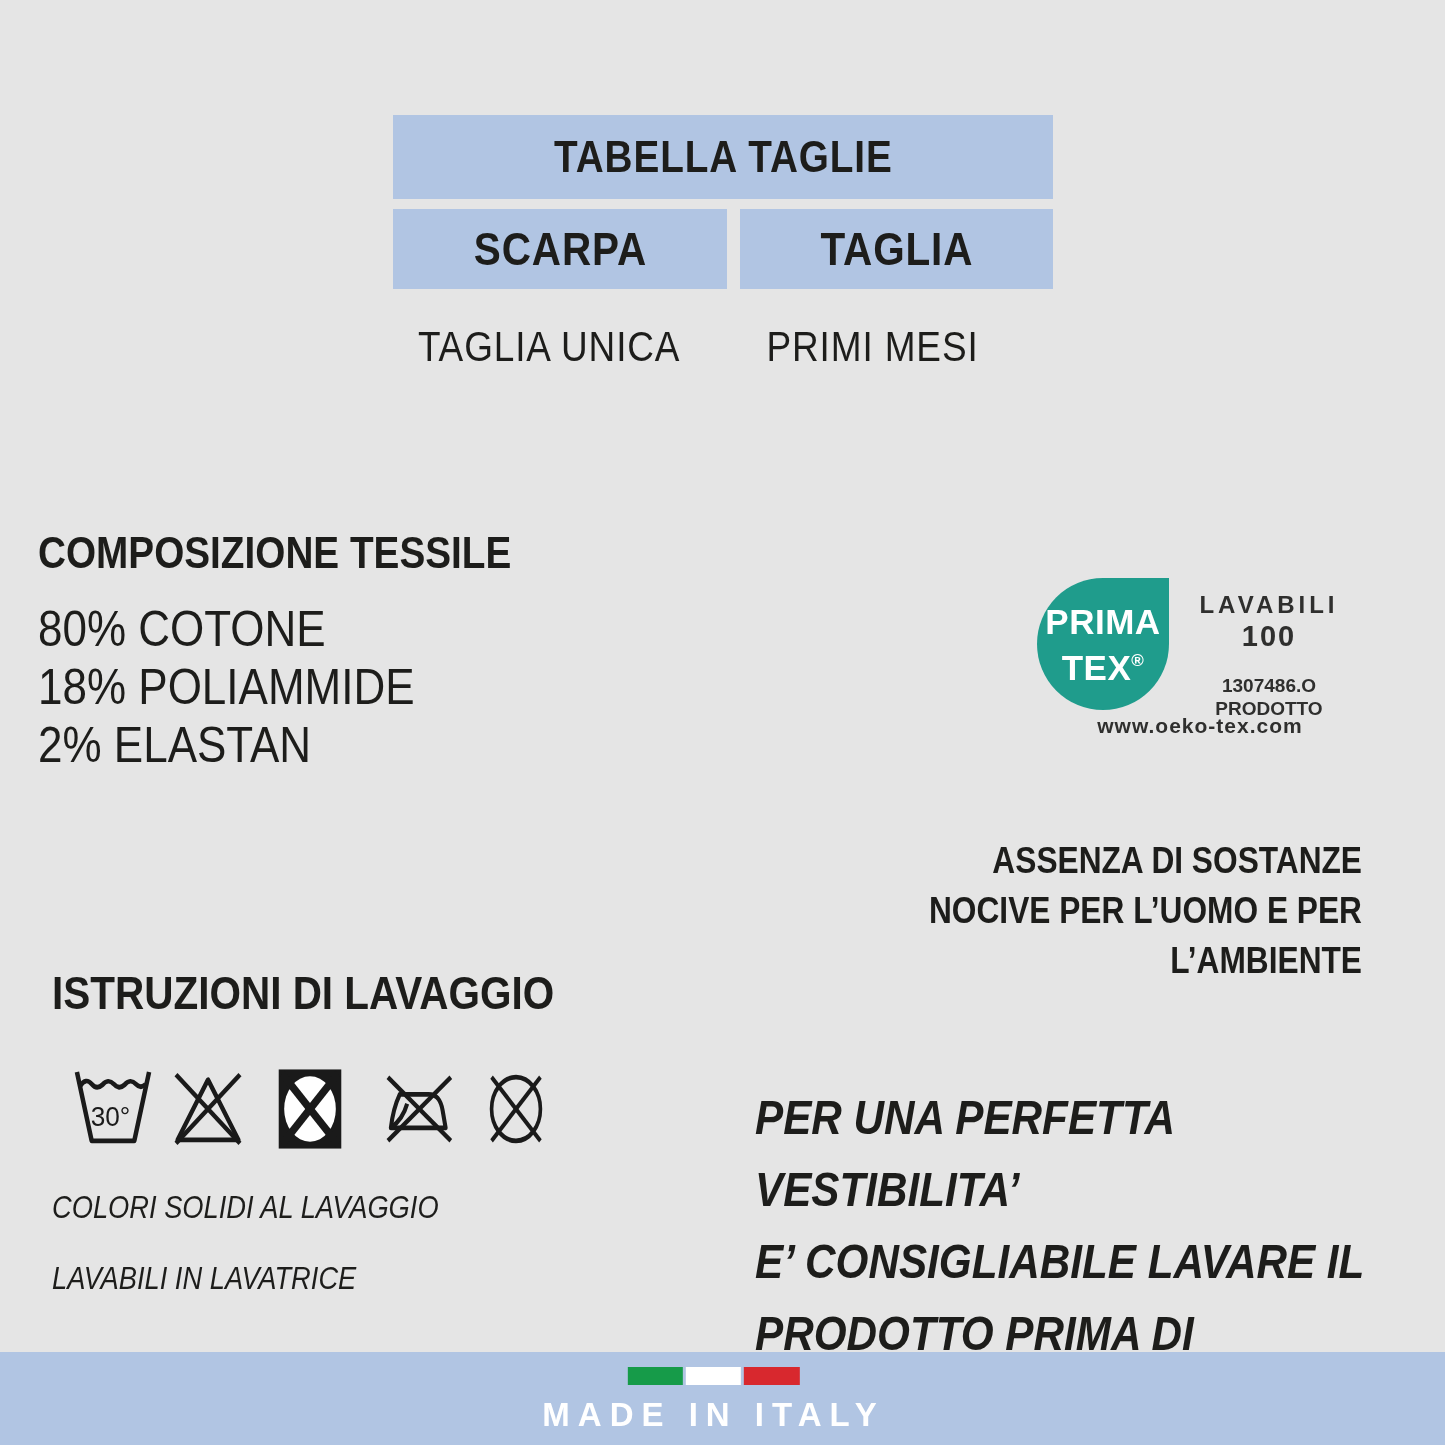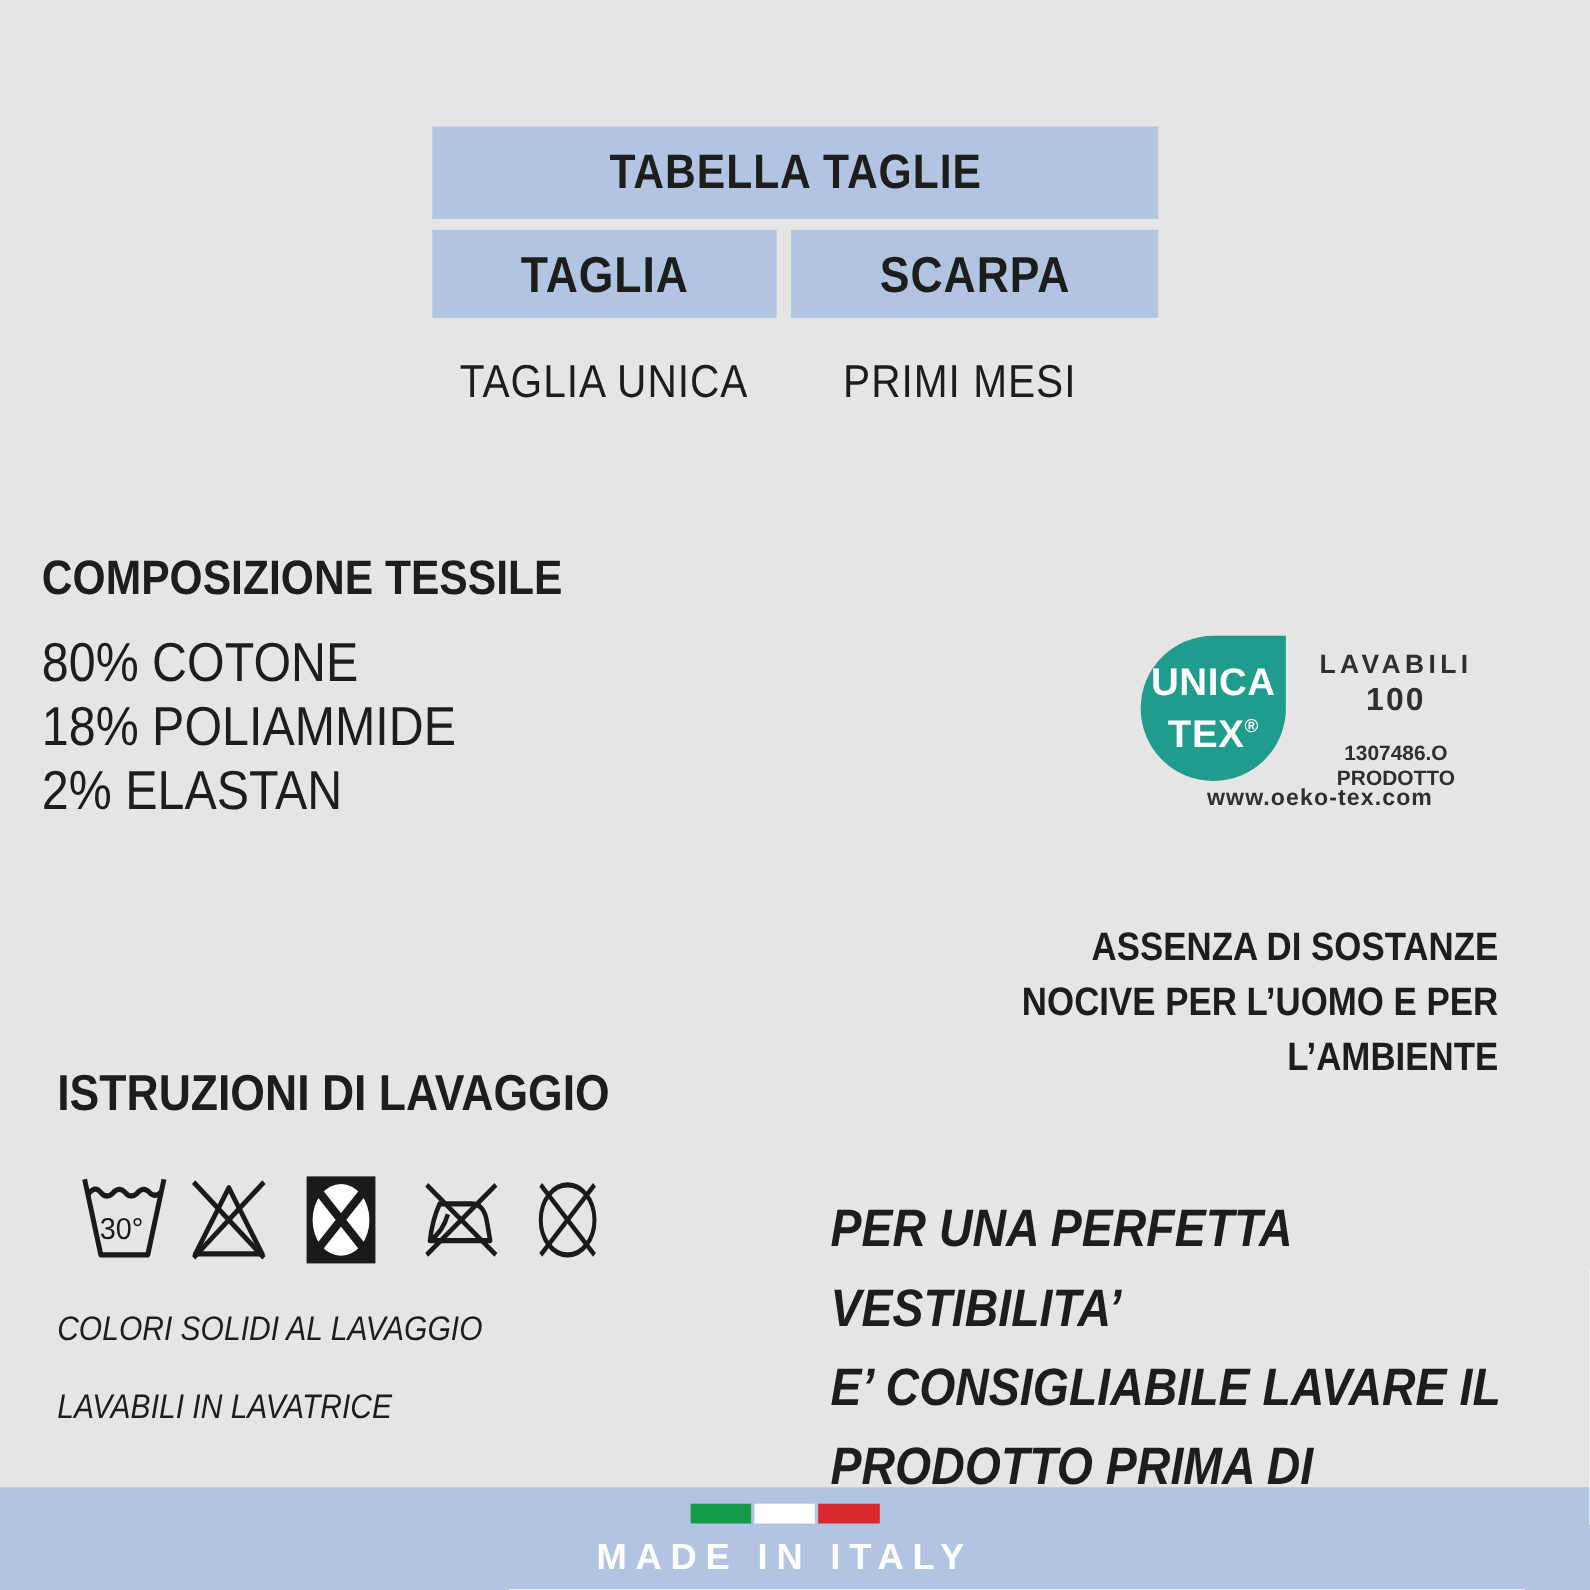--- a/index.html
+++ b/index.html
@@ -26,21 +26,21 @@
   .st-cell.c2{width:334px;}
   .st-vals{display:flex;gap:0;margin-top:30px;}
   .st-val{
     height:56px;display:flex;align-items:center;justify-content:center;
     font-size:42px;font-weight:normal;letter-spacing:1px;
   }
   .st-val.c1{width:313px;}
   .st-val.c2{width:334px;}
 
   
-  .composition{position:absolute;left:38px;top:501px;width:560px;}
+  .composition{position:absolute;left:38px;top:528px;width:560px;}
   .comp-title{font-size:44px;font-weight:bold;line-height:50px;}
   .comp-items{margin-top:22px;font-size:50px;line-height:58px;font-weight:normal;}
 
   
   .oeko{position:absolute;left:1037px;top:578px;width:320px;}
   .oeko-row{display:flex;align-items:flex-start;}
   .oeko-drop{
     width:132px;height:132px;background:var(--teal);
     border-radius:50% 0 50% 50%;
     display:flex;flex-direction:column;align-items:center;justify-content:center;
@@ -89,25 +89,25 @@
 </head>
 <body>
 
 <div class="canvas" style="--blue:#b1c5e3;--teal:#1f9c8c;">
 
   <div class="size-table">
     <div class="st-header">
       <span class="cond-c">TABELLA TAGLIE</span>
     </div>
     <div class="st-cols">
+      <div class="st-cell c2">
+        <span class="cond-c">SCARPA</span>
+      </div>
       <div class="st-cell c1">
         <span class="cond-c">TAGLIA</span>
-      </div>
-      <div class="st-cell c2">
-        <span class="cond-c">SCARPA</span>
       </div>
     </div>
     <div class="st-vals">
       <div class="st-val c1">
         <span class="cond-c">TAGLIA UNICA</span>
       </div>
       <div class="st-val c2">
         <span class="cond-c">PRIMI MESI</span>
       </div>
     </div>
@@ -120,21 +120,21 @@
     <div class="comp-items">
       <span class="cond">80% COTONE</span>
       <span class="cond">18% POLIAMMIDE</span>
       <span class="cond">2% ELASTAN</span>
     </div>
   </div>
 
   <div class="oeko">
     <div class="oeko-row">
       <div class="oeko-drop">
-        <span>UNICA</span>
+        <span>PRIMA</span>
         <span><span>TEX</span><span class="oeko-reg">®</span></span>
       </div>
       <div class="oeko-right">
         <div class="oeko-standard">LAVABILI</div>
         <div class="oeko-100">100</div>
         <div class="oeko-cert">1307486.O</div>
         <div class="oeko-body">PRODOTTO</div>
       </div>
     </div>
     <div class="oeko-site">www.oeko-tex.com</div>

